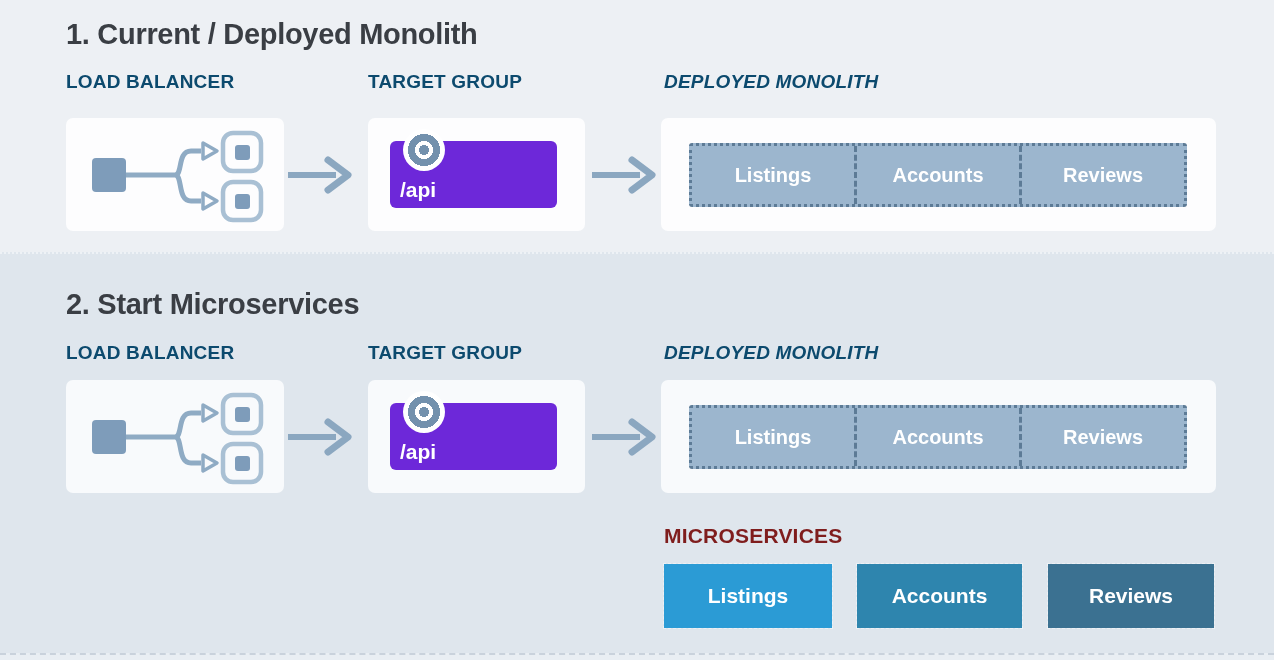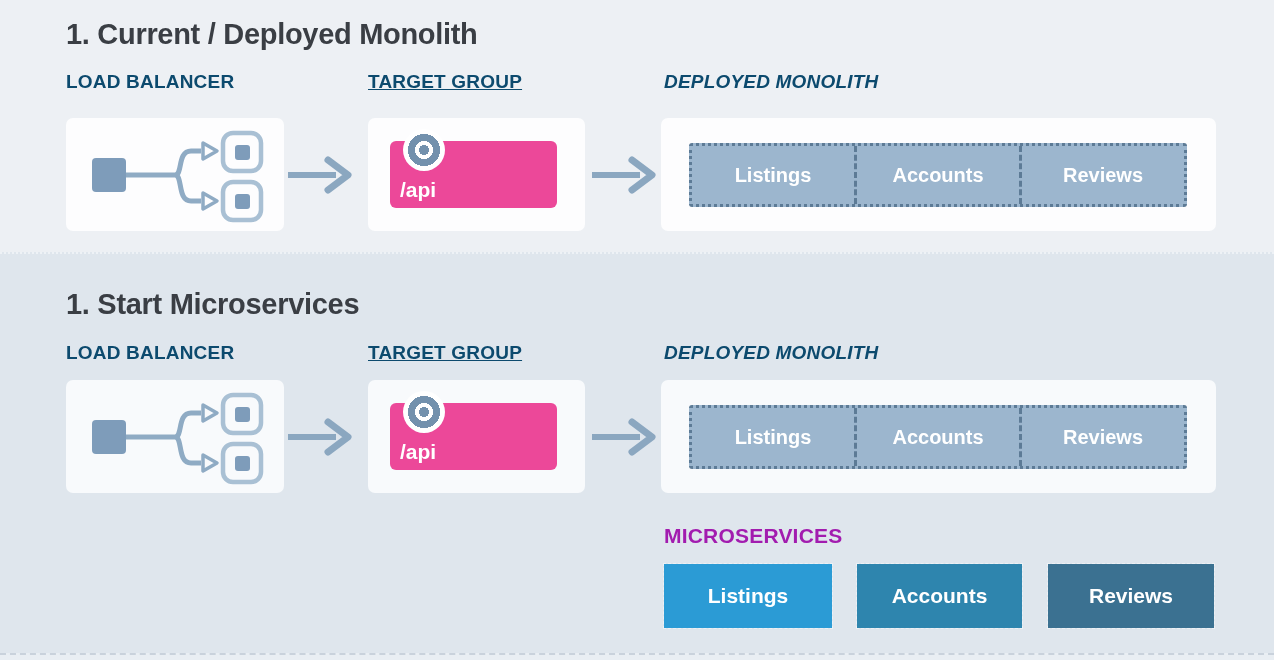--- a/index.html
+++ b/index.html
@@ -13,52 +13,52 @@
 
   .section-title{position:absolute;left:66px;font-size:29px;font-weight:bold;color:#3a3e44;letter-spacing:-0.3px;white-space:nowrap;}
   .band-1 .section-title{top:10px;}
   .band-2 .section-title{top:34px;}
 
   .col-label{position:absolute;font-size:19px;font-weight:bold;color:#0c4a6e;letter-spacing:0.2px;white-space:nowrap;}
   .band-1 .col-label{top:63px;}
   .band-2 .col-label{top:340px - 252px;}
   .band-2 .col-label{top:88px;}
   .lbl-lb{left:66px;}
-  .lbl-tg{left:368px;text-decoration:underline;}
+  .lbl-tg{left:368px;}
   .lbl-dm{left:664px;font-style:italic;}
 
   .card{position:absolute;background:#fdfdfe;border-radius:7px;}
   .band-2 .card{background:#f8fafc;}
   .lb-card{left:66px;width:218px;height:113px;}
   .tg-card{left:368px;width:217px;height:113px;}
   .dm-card{left:661px;width:555px;height:113px;}
   .band-1 .card{top:110px;}
   .band-2 .card{top:126px;}
 
   .arrow{position:absolute;width:66px;height:40px;}
   .band-1 .arrow{top:147px;}
   .band-2 .arrow{top:163px;}
   .arrow-a{left:288px;}
   .arrow-b{left:592px;}
 
   
-  .api-rect{position:absolute;left:22px;top:23px;width:167px;height:67px;background:#ec4899;border-radius:6px;}
+  .api-rect{position:absolute;left:22px;top:23px;width:167px;height:67px;background:#6d28d9;border-radius:6px;}
   .api-text{position:absolute;left:10px;bottom:6px;font-size:21px;font-weight:bold;color:#ffffff;}
   .bullseye{position:absolute;left:35px;top:11px;width:42px;height:42px;border-radius:50%;
     background:radial-gradient(circle at 50% 50%, #7391ad 0 5px, #ffffff 5px 9px, #7391ad 9px 16px, #ffffff 16px 21px);}
 
   
   .monolith{position:absolute;left:28px;top:25px;width:498px;height:64px;box-sizing:border-box;
     background:#9cb6ce;border:3px dotted #5d7b96;border-radius:3px;display:flex;}
   .mono-cell{flex:1;display:flex;align-items:center;justify-content:center;
     font-size:20px;font-weight:bold;color:#ffffff;}
   .mono-cell + .mono-cell{border-left:3px dashed #5d7b96;}
 
   
-  .ms-label{position:absolute;left:664px;top:270px;font-size:21px;font-weight:bold;color:#a21caf;letter-spacing:0.2px;}
+  .ms-label{position:absolute;left:664px;top:270px;font-size:21px;font-weight:bold;color:#7f1d1d;letter-spacing:0.2px;}
   .ms-box{position:absolute;top:310px;height:64px;display:flex;align-items:center;justify-content:center;
     font-size:21px;font-weight:bold;color:#ffffff;outline:1px dashed rgba(255,255,255,0.45);}
   .ms-listings{left:664px;width:168px;background:#2b9bd5;}
   .ms-accounts{left:857px;width:165px;background:#2e85ae;}
   .ms-reviews{left:1048px;width:166px;background:#3b7191;}
 </style>
 </head>
 <body>
 
 <div class="canvas">
@@ -103,21 +103,21 @@
     <div class="card dm-card">
       <div class="monolith">
         <div class="mono-cell">Listings</div>
         <div class="mono-cell">Accounts</div>
         <div class="mono-cell">Reviews</div>
       </div>
     </div>
   </div>
 
   <div class="band band-2">
-    <div class="section-title">1. Start Microservices</div>
+    <div class="section-title">2. Start Microservices</div>
 
     <div class="col-label lbl-lb">LOAD BALANCER</div>
     <div class="col-label lbl-tg">TARGET GROUP</div>
     <div class="col-label lbl-dm">DEPLOYED MONOLITH</div>
 
     <div class="card lb-card">
       <svg width="218" height="113" viewBox="0 0 218 113">
         <rect x="26" y="40" width="34" height="34" rx="4" fill="#7e9cba"></rect>
         <path d="M60,57 H109 M109,57 C117,57 111,33 125,33 H135 M109,57 C117,57 111,83 125,83 H135" fill="none" stroke="#8fabc4" stroke-width="5" stroke-linejoin="round"></path>
         <polygon points="137,25 151,33 137,41" fill="#f8fafc" stroke="#8fabc4" stroke-width="3.5" stroke-linejoin="round"></polygon>

